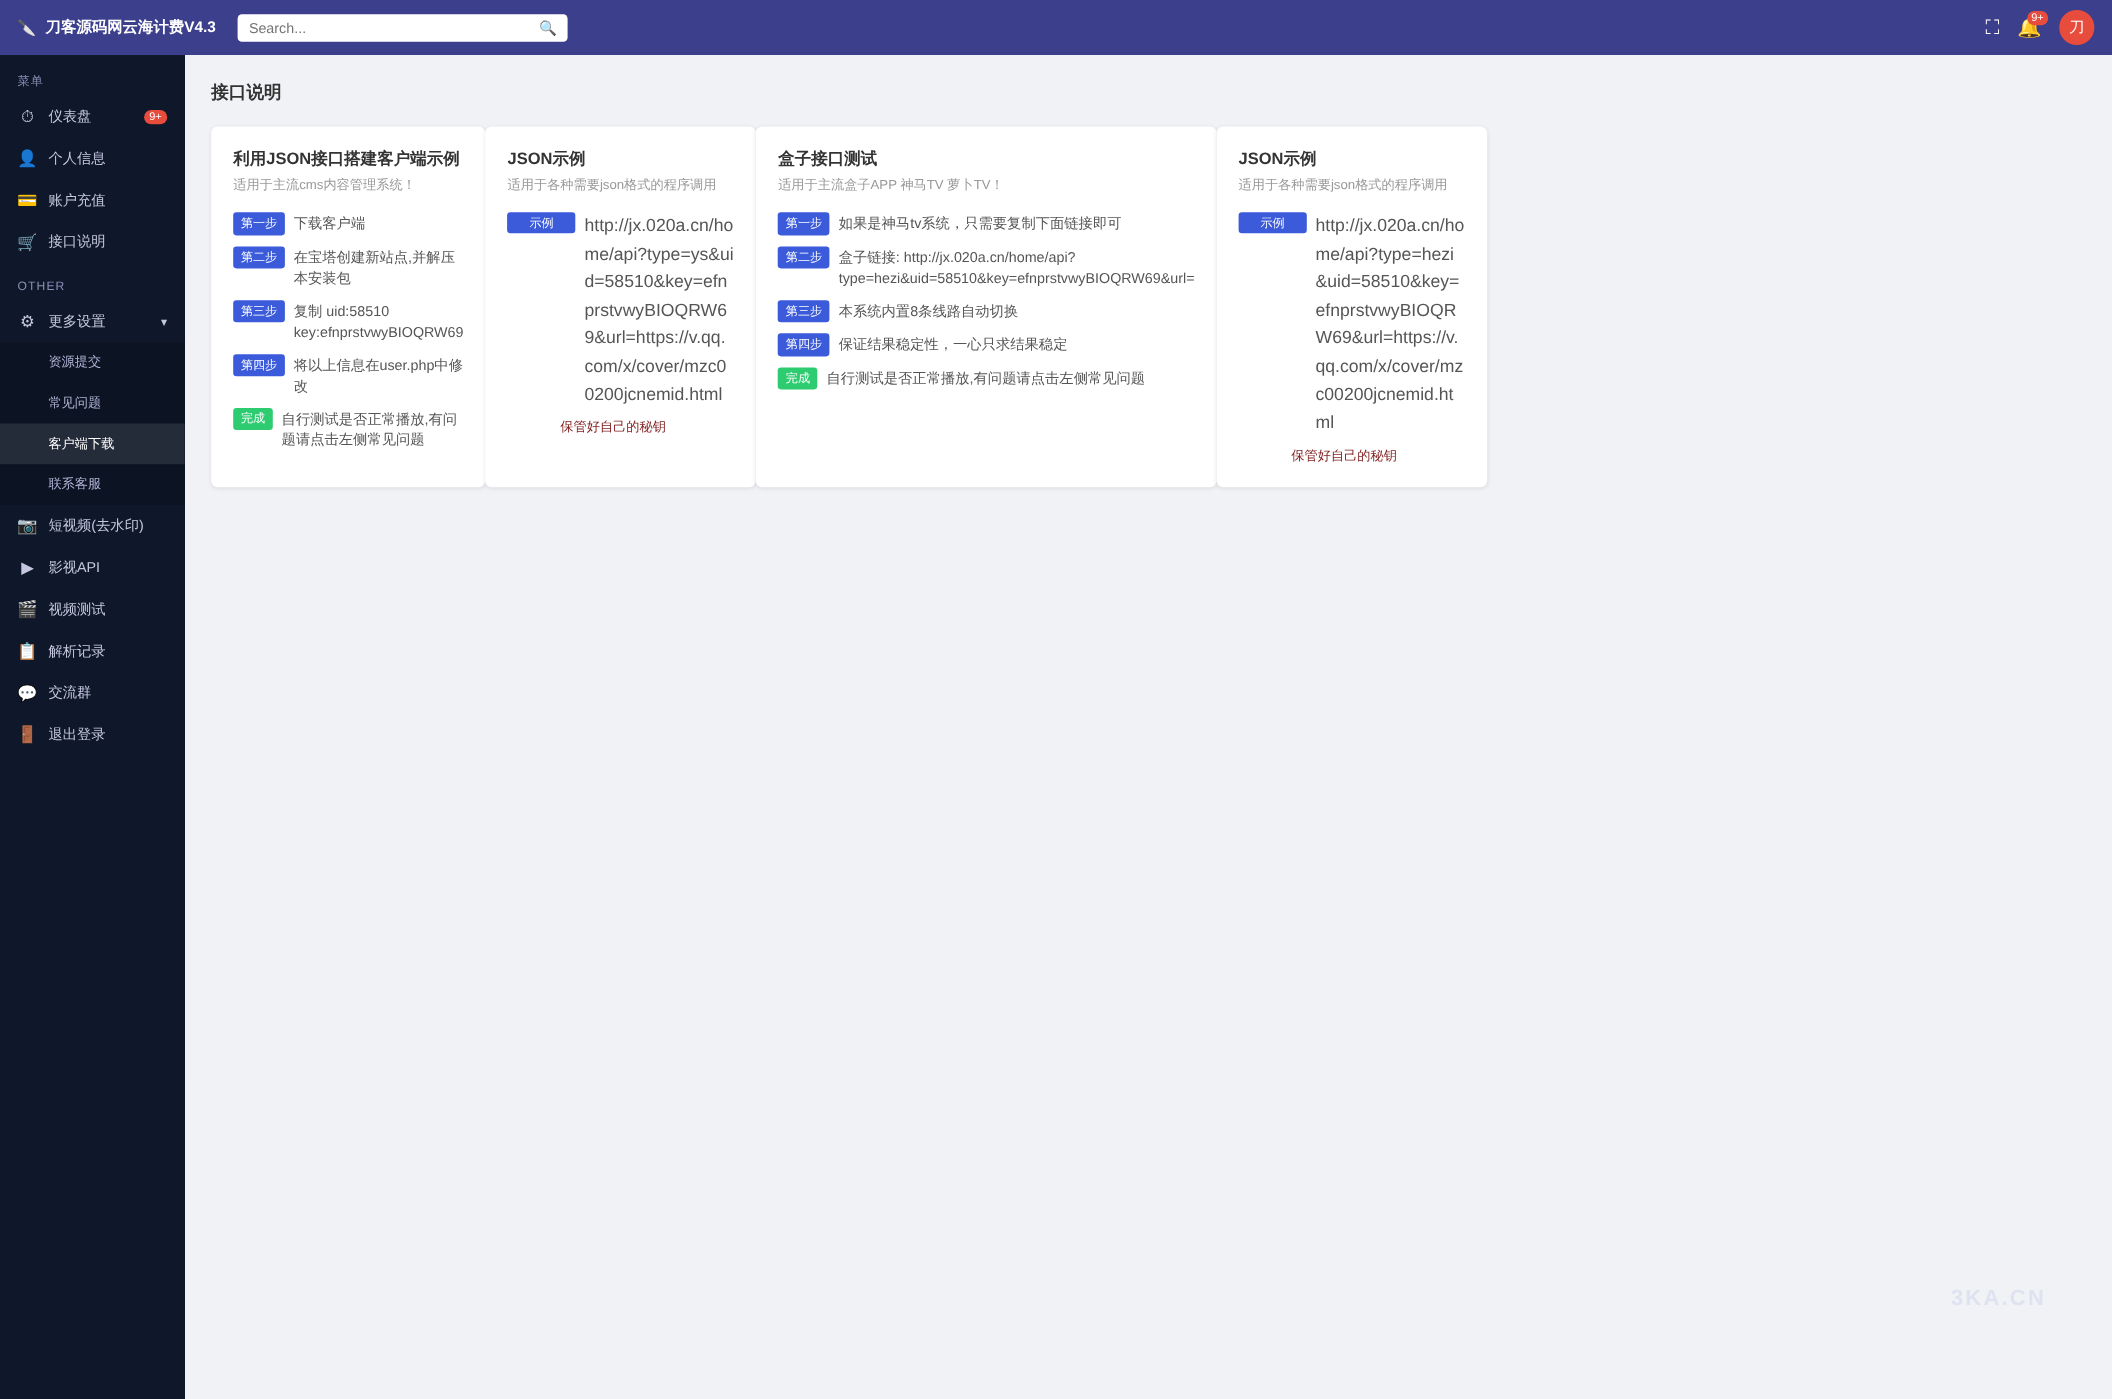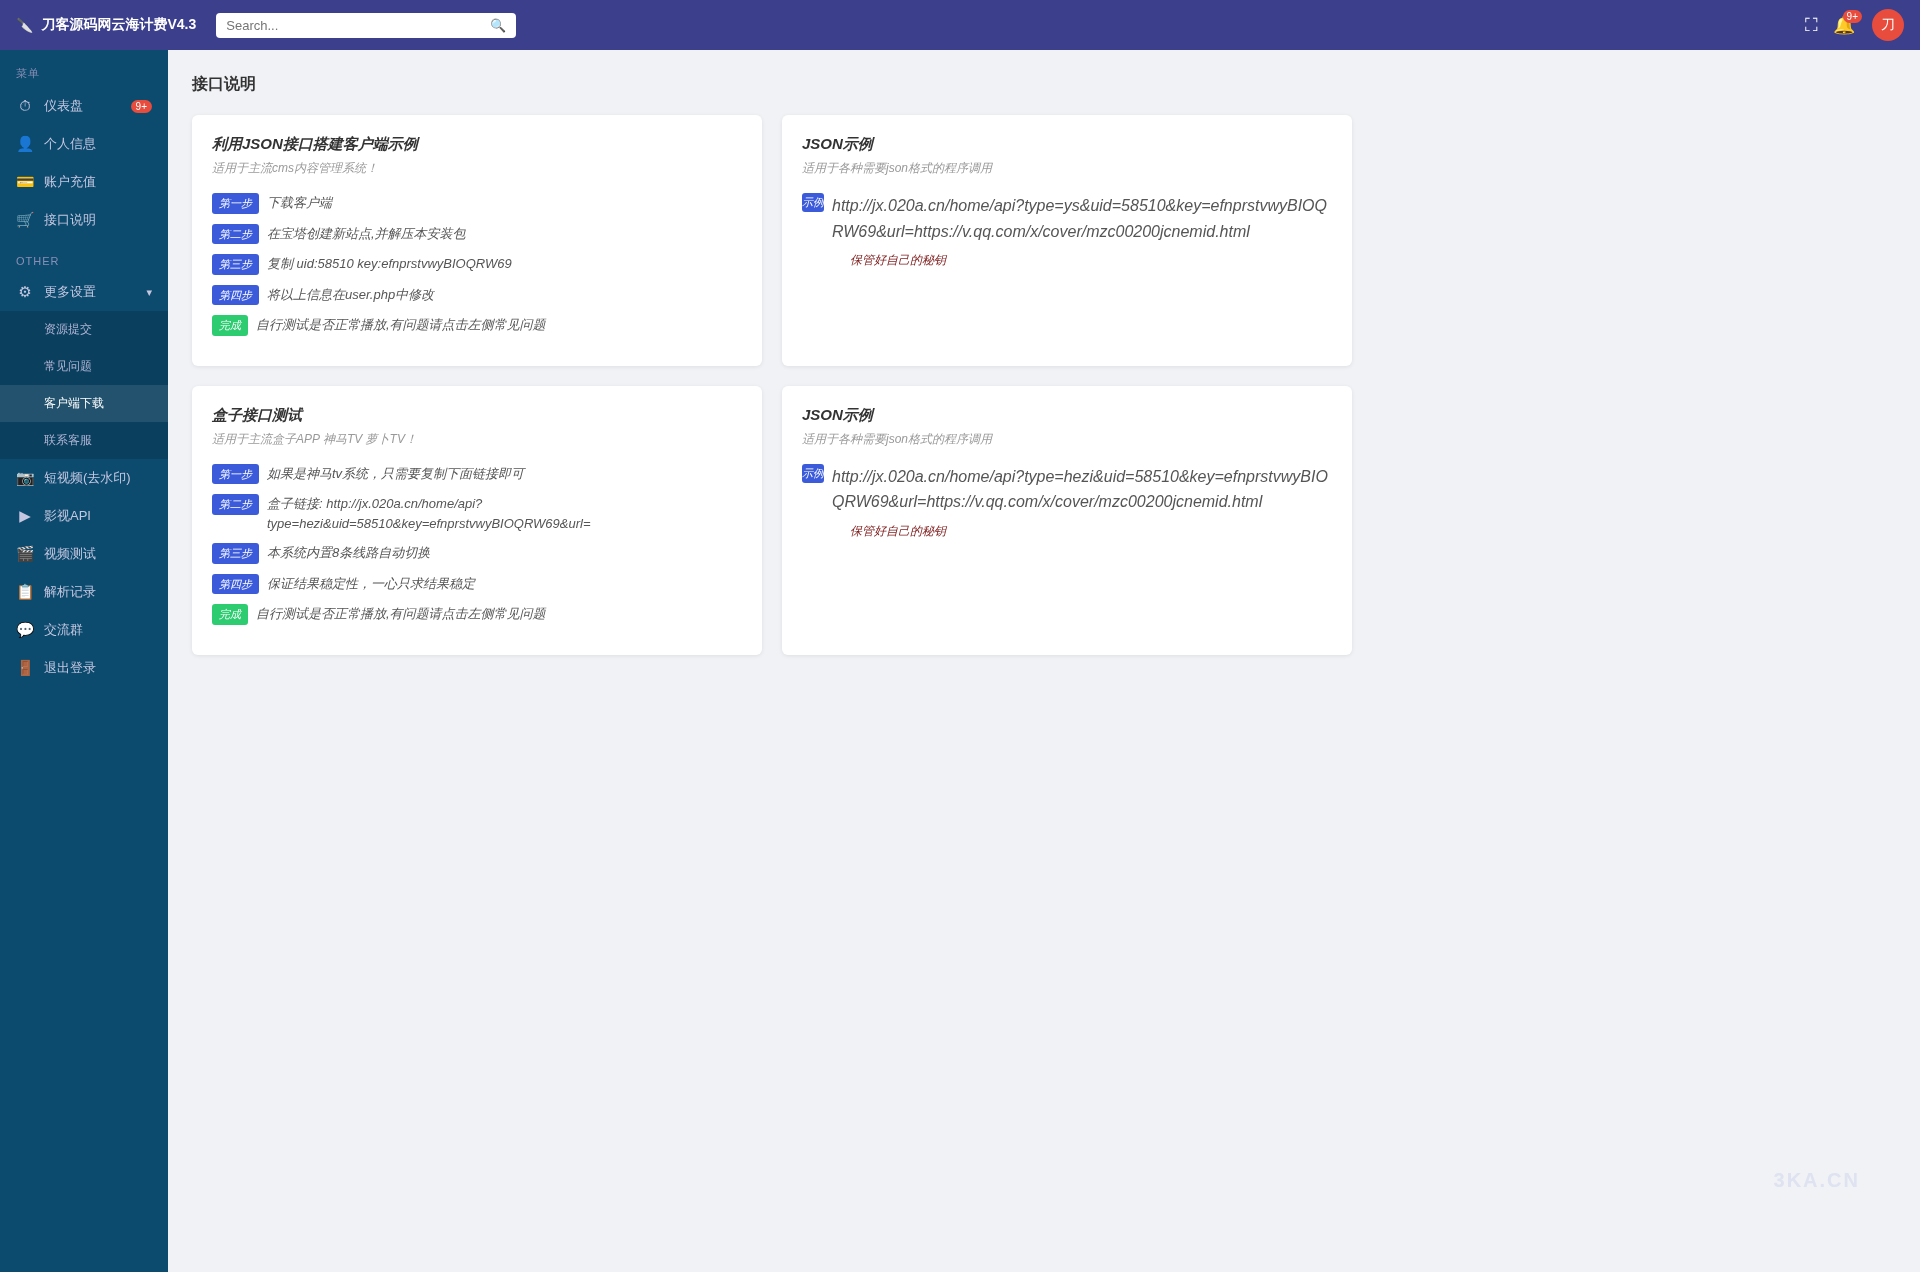--- a/index.html
+++ b/index.html
@@ -44,21 +44,21 @@
     }
     .avatar-btn {
       width: 32px; height: 32px; border-radius: 50%;
       background: #e74c3c; display: flex; align-items: center; justify-content: center;
       color: #fff; font-size: 14px; cursor: pointer;
     }
 
     
     .sidebar {
       position: fixed; top: 50px; left: 0; bottom: 0;
-      width: 168px; background: #0c4a6e; overflow-y: auto;
+      width: 168px; background: #0f172a; overflow-y: auto;
       z-index: 999;
     }
     .sidebar-section-title {
       color: #8b8fb5; font-size: 11px; padding: 16px 16px 6px;
       text-transform: uppercase; letter-spacing: 1px;
     }
     .sidebar-item {
       display: flex; align-items: center; gap: 10px;
       padding: 10px 16px; color: #c5c7e0; cursor: pointer;
       font-size: 13px; transition: background 0.2s;
@@ -83,22 +83,22 @@
       padding: 24px; flex: 1; min-height: calc(100vh - 50px);
       background: #f0f2f5;
     }
 
     .page-title {
       font-size: 16px; color: #333; font-weight: bold; margin-bottom: 20px;
     }
 
     
     .cards-grid {
-      display: grid; grid-template-columns: 1fr 1fr;
-      gap: 20px; max-width: 1160px; font-style: italic;
+      display: grid; grid-template-columns: 1fr 1fr 1fr 1fr;
+      max-width: 1160px;
     }
 
     .card {
       background: #fff; border-radius: 6px;
       padding: 20px; box-shadow: 0 1px 4px rgba(0,0,0,0.08);
     }
 
     .card-title { font-size: 15px; font-weight: bold; color: #333; margin-bottom: 6px; }
     .card-subtitle { font-size: 12px; color: #999; margin-bottom: 16px; }
 
@@ -110,21 +110,21 @@
     .step-badge {
       display: inline-block; color: #fff; border-radius: 3px;
       padding: 2px 7px; font-size: 11px; white-space: nowrap;
       flex-shrink: 0;
     }
     .step-badge.blue { background: #3b5bdb; }
     .step-badge.green { background: #2ecc71; }
 
     .api-example-label {
       display: inline-block; background: #3b5bdb; color: #fff;
-      border-radius: 3px; padding: 2px 0; font-size: 11px;
+      border-radius: 3px; padding: 2px 20px; font-size: 11px;
       margin-right: 8px; flex-shrink: 0;
     }
     .api-url { color: #555; font-size: 16px; word-break: break-all; line-height: 1.6; }
     .api-note { color: #7f1d1d; font-size: 12px; margin-top: 8px; margin-left: 48px; }
 
     .api-row { display: flex; align-items: flex-start; margin-top: 12px; }
 
     
     .watermark {
       position: fixed; bottom: 80px; right: 60px;

